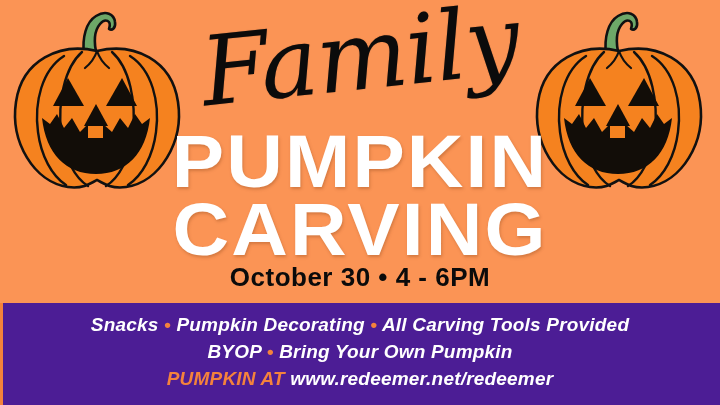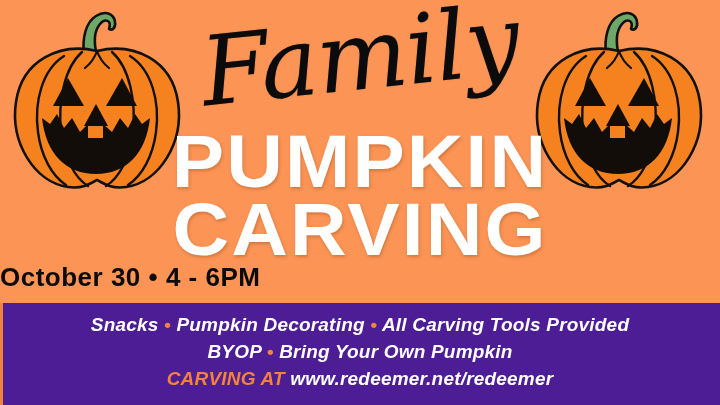--- a/index.html
+++ b/index.html
@@ -73,21 +73,21 @@
     z-index: 2;
   }
   #line-pumpkin { top: 128px; }
   #line-carving { top: 196px; }
 
   .date-line {
     position: absolute;
     left: 0;
     top: 262px;
     width: 720px;
-    text-align: left;
+    text-align: center;
     color: #0b0b0b;
     font-weight: 700;
     font-size: 26px;
     letter-spacing: 0.5px;
     z-index: 3;
   }
 
   
   #banner {
     position: absolute;
@@ -220,18 +220,18 @@
       <span>All Carving Tools Provided</span>
     </div>
 
     <div class="banner-line" id="banner-line-2">
       <span>BYOP</span>
       <span class="bullet">•</span>
       <span>Bring Your Own Pumpkin</span>
     </div>
 
     <div class="banner-line" id="banner-line-3">
-      <span class="register-label">CARVING AT</span>
+      <span class="register-label">PUMPKIN AT</span>
       <span>www.redeemer.net/redeemer</span>
     </div>
   </div>
 
 </div>
 
 </body></html>

